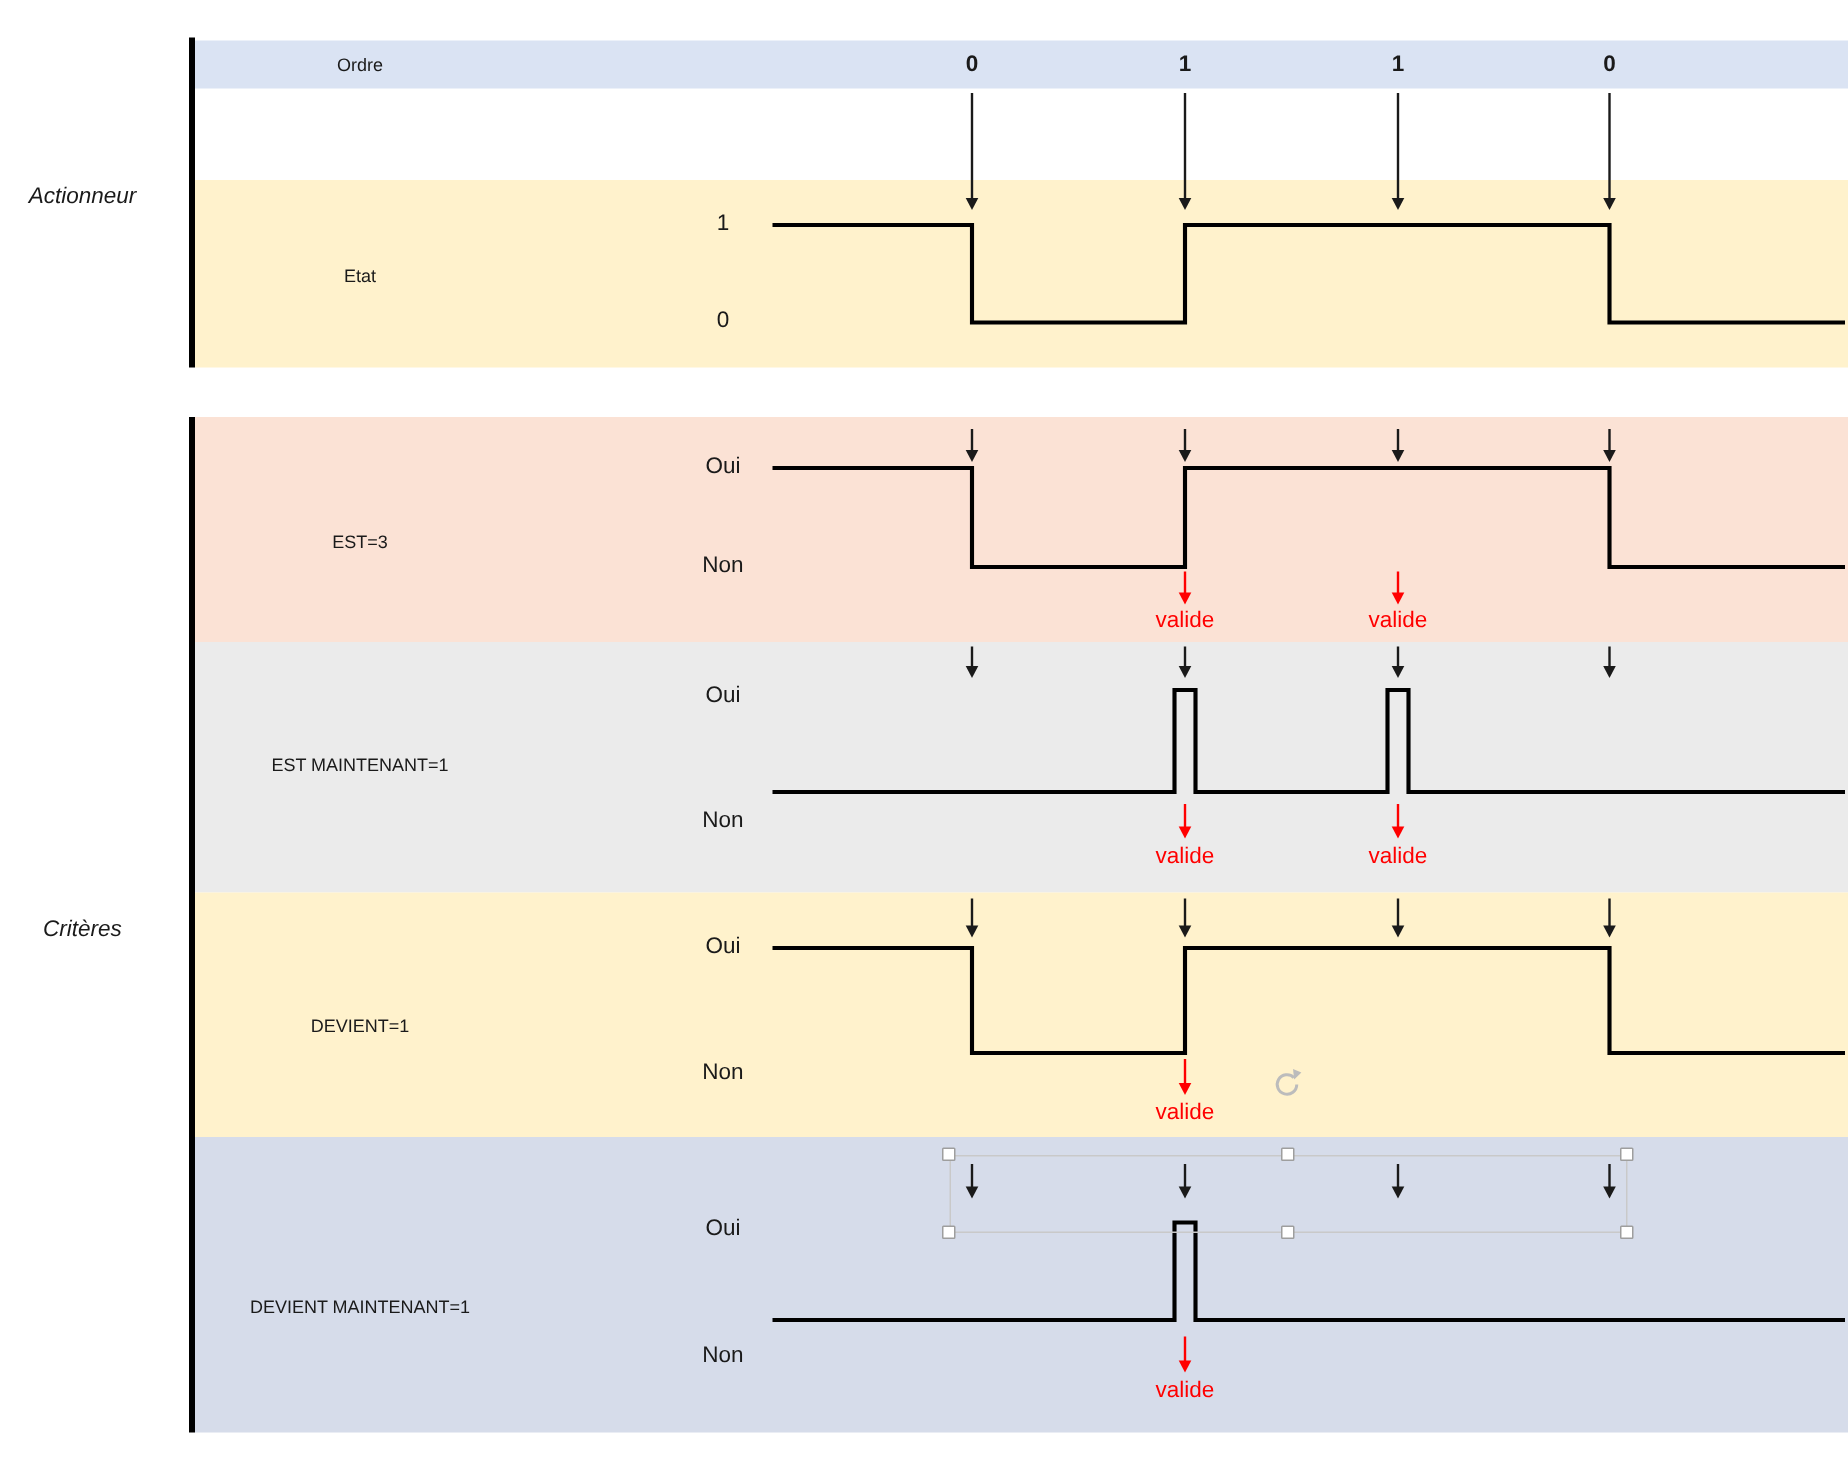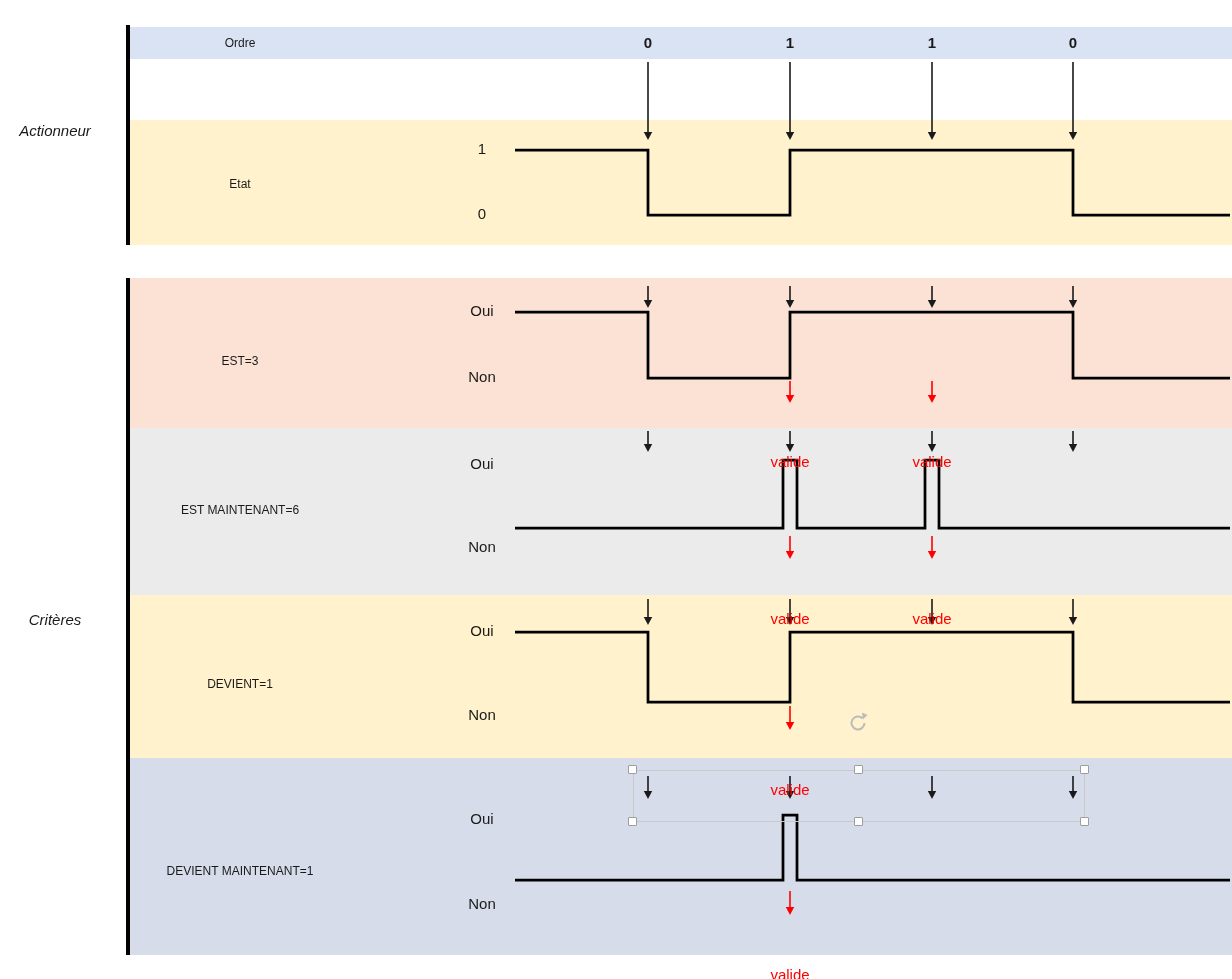--- a/index.html
+++ b/index.html
@@ -12,21 +12,21 @@
     font-family: "Liberation Sans", sans-serif;
     color: #1a1a1a;
     overflow: hidden;
   }
   .band { position: absolute; left: 130px; width: 1102px; }
   .vbar { position: absolute; left: 126px; width: 4px; background: #000000; }
   .side-label { position: absolute; left: 0; width: 110px; text-align: center; font-size: 15px; line-height: 18px; font-style: italic; }
   .row-label { position: absolute; left: 132px; width: 216px; text-align: center; font-size: 12px; line-height: 18px; }
   .lvl { position: absolute; left: 447px; width: 70px; text-align: center; font-size: 15px; line-height: 18px; }
   .ordre-val { position: absolute; width: 80px; text-align: center; font-size: 15px; font-weight: 700; line-height: 18px; }
-  .valide { position: absolute; width: 80px; text-align: center; font-size: 15px; line-height: 18px; margin-top: 48px; }
+  .valide { position: absolute; width: 80px; text-align: center; font-size: 15px; line-height: 18px; }
   #wave-svg { position: absolute; left: 0; top: 0; }
   .sel-box { position: absolute; border: 1px solid #c9c9c9; background: transparent; }
   .sel-handle {
     position: absolute; width: 9px; height: 9px;
     background: #ffffff; border: 1px solid #9e9e9e; border-radius: 1px;
   }
   .rotate-svg { position: absolute; }
 </style>
 </head>
 <body>
@@ -42,21 +42,21 @@
 
   <div class="vbar" style="top:25px;height:220px"></div>
   <div class="vbar" style="top:278px;height:677px"></div>
 
   <div class="side-label" style="top:122px">Actionneur</div>
   <div class="side-label" style="top:611px">Critères</div>
 
   <div class="row-label" style="top:34px">Ordre</div>
   <div class="row-label" style="top:175px">Etat</div>
   <div class="row-label" style="top:352px">EST=3</div>
-  <div class="row-label" style="top:501px">EST MAINTENANT=6</div>
+  <div class="row-label" style="top:501px">EST MAINTENANT=1</div>
   <div class="row-label" style="top:675px">DEVIENT=1</div>
   <div class="row-label" style="top:862px">DEVIENT MAINTENANT=1</div>
 
   <div class="ordre-val" style="left:608px;top:34px">0</div>
   <div class="ordre-val" style="left:750px;top:34px">1</div>
   <div class="ordre-val" style="left:892px;top:34px">1</div>
   <div class="ordre-val" style="left:1033px;top:34px">0</div>
 
   <div class="lvl" style="top:140px">1</div>
   <div class="lvl" style="top:205px">0</div>

